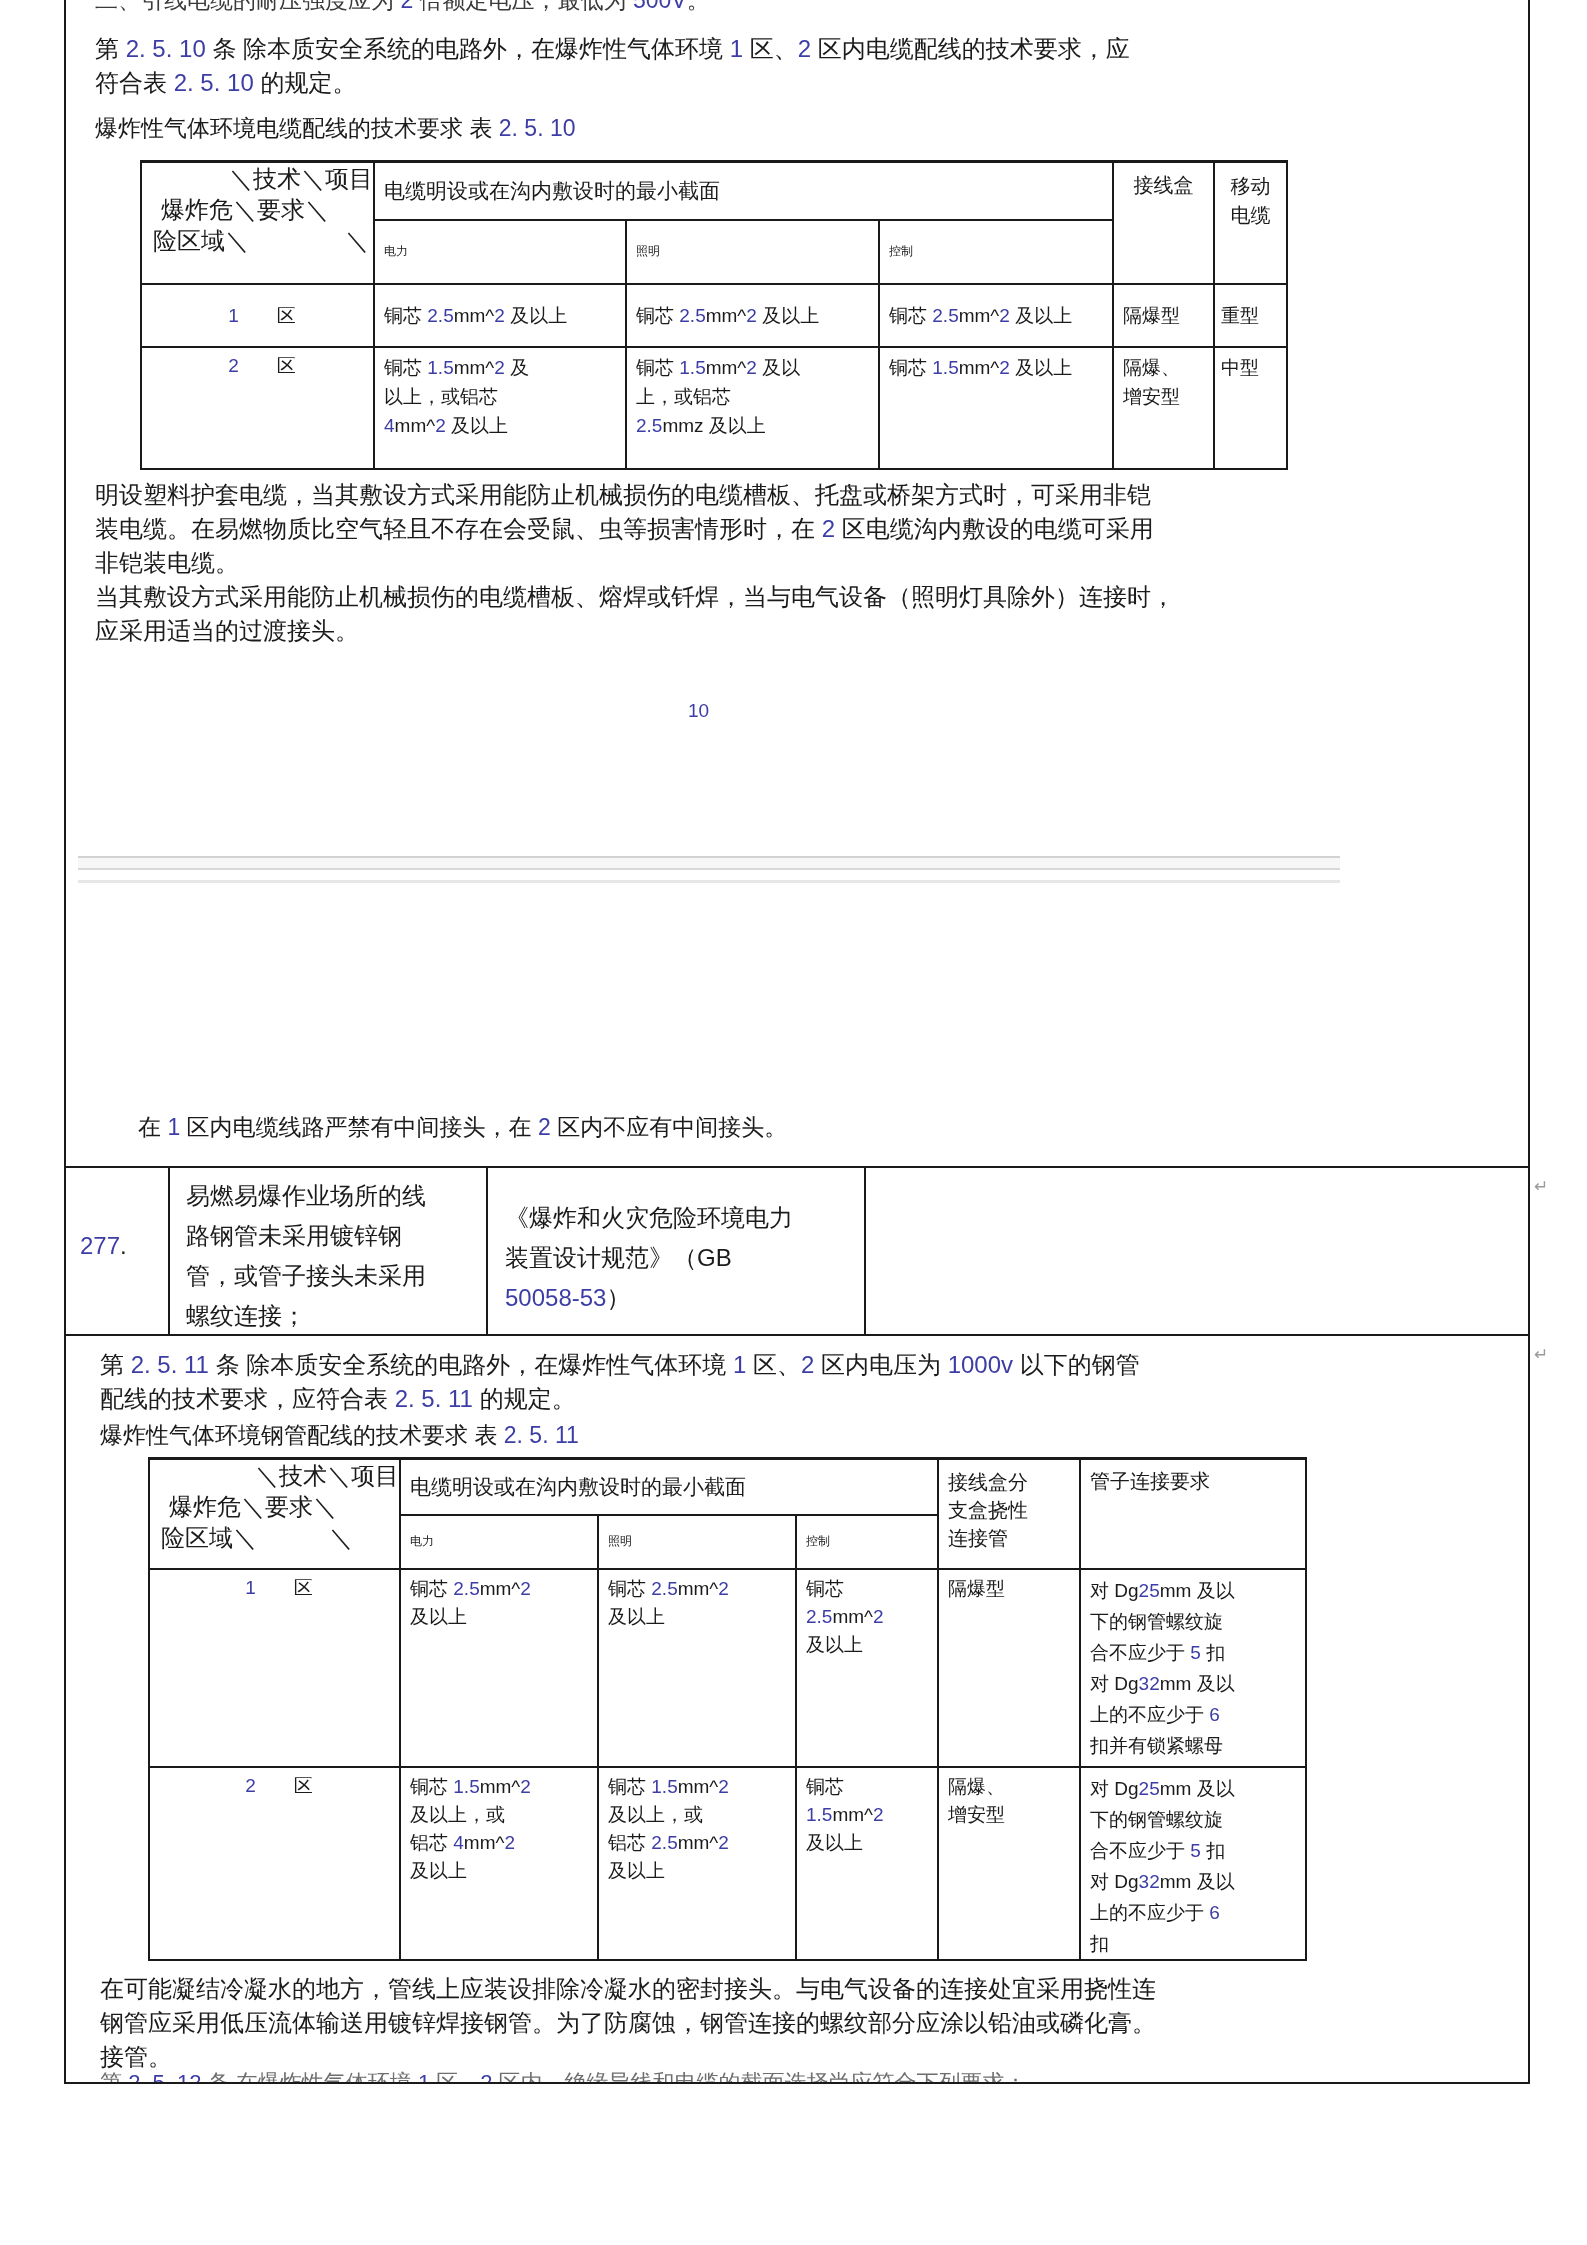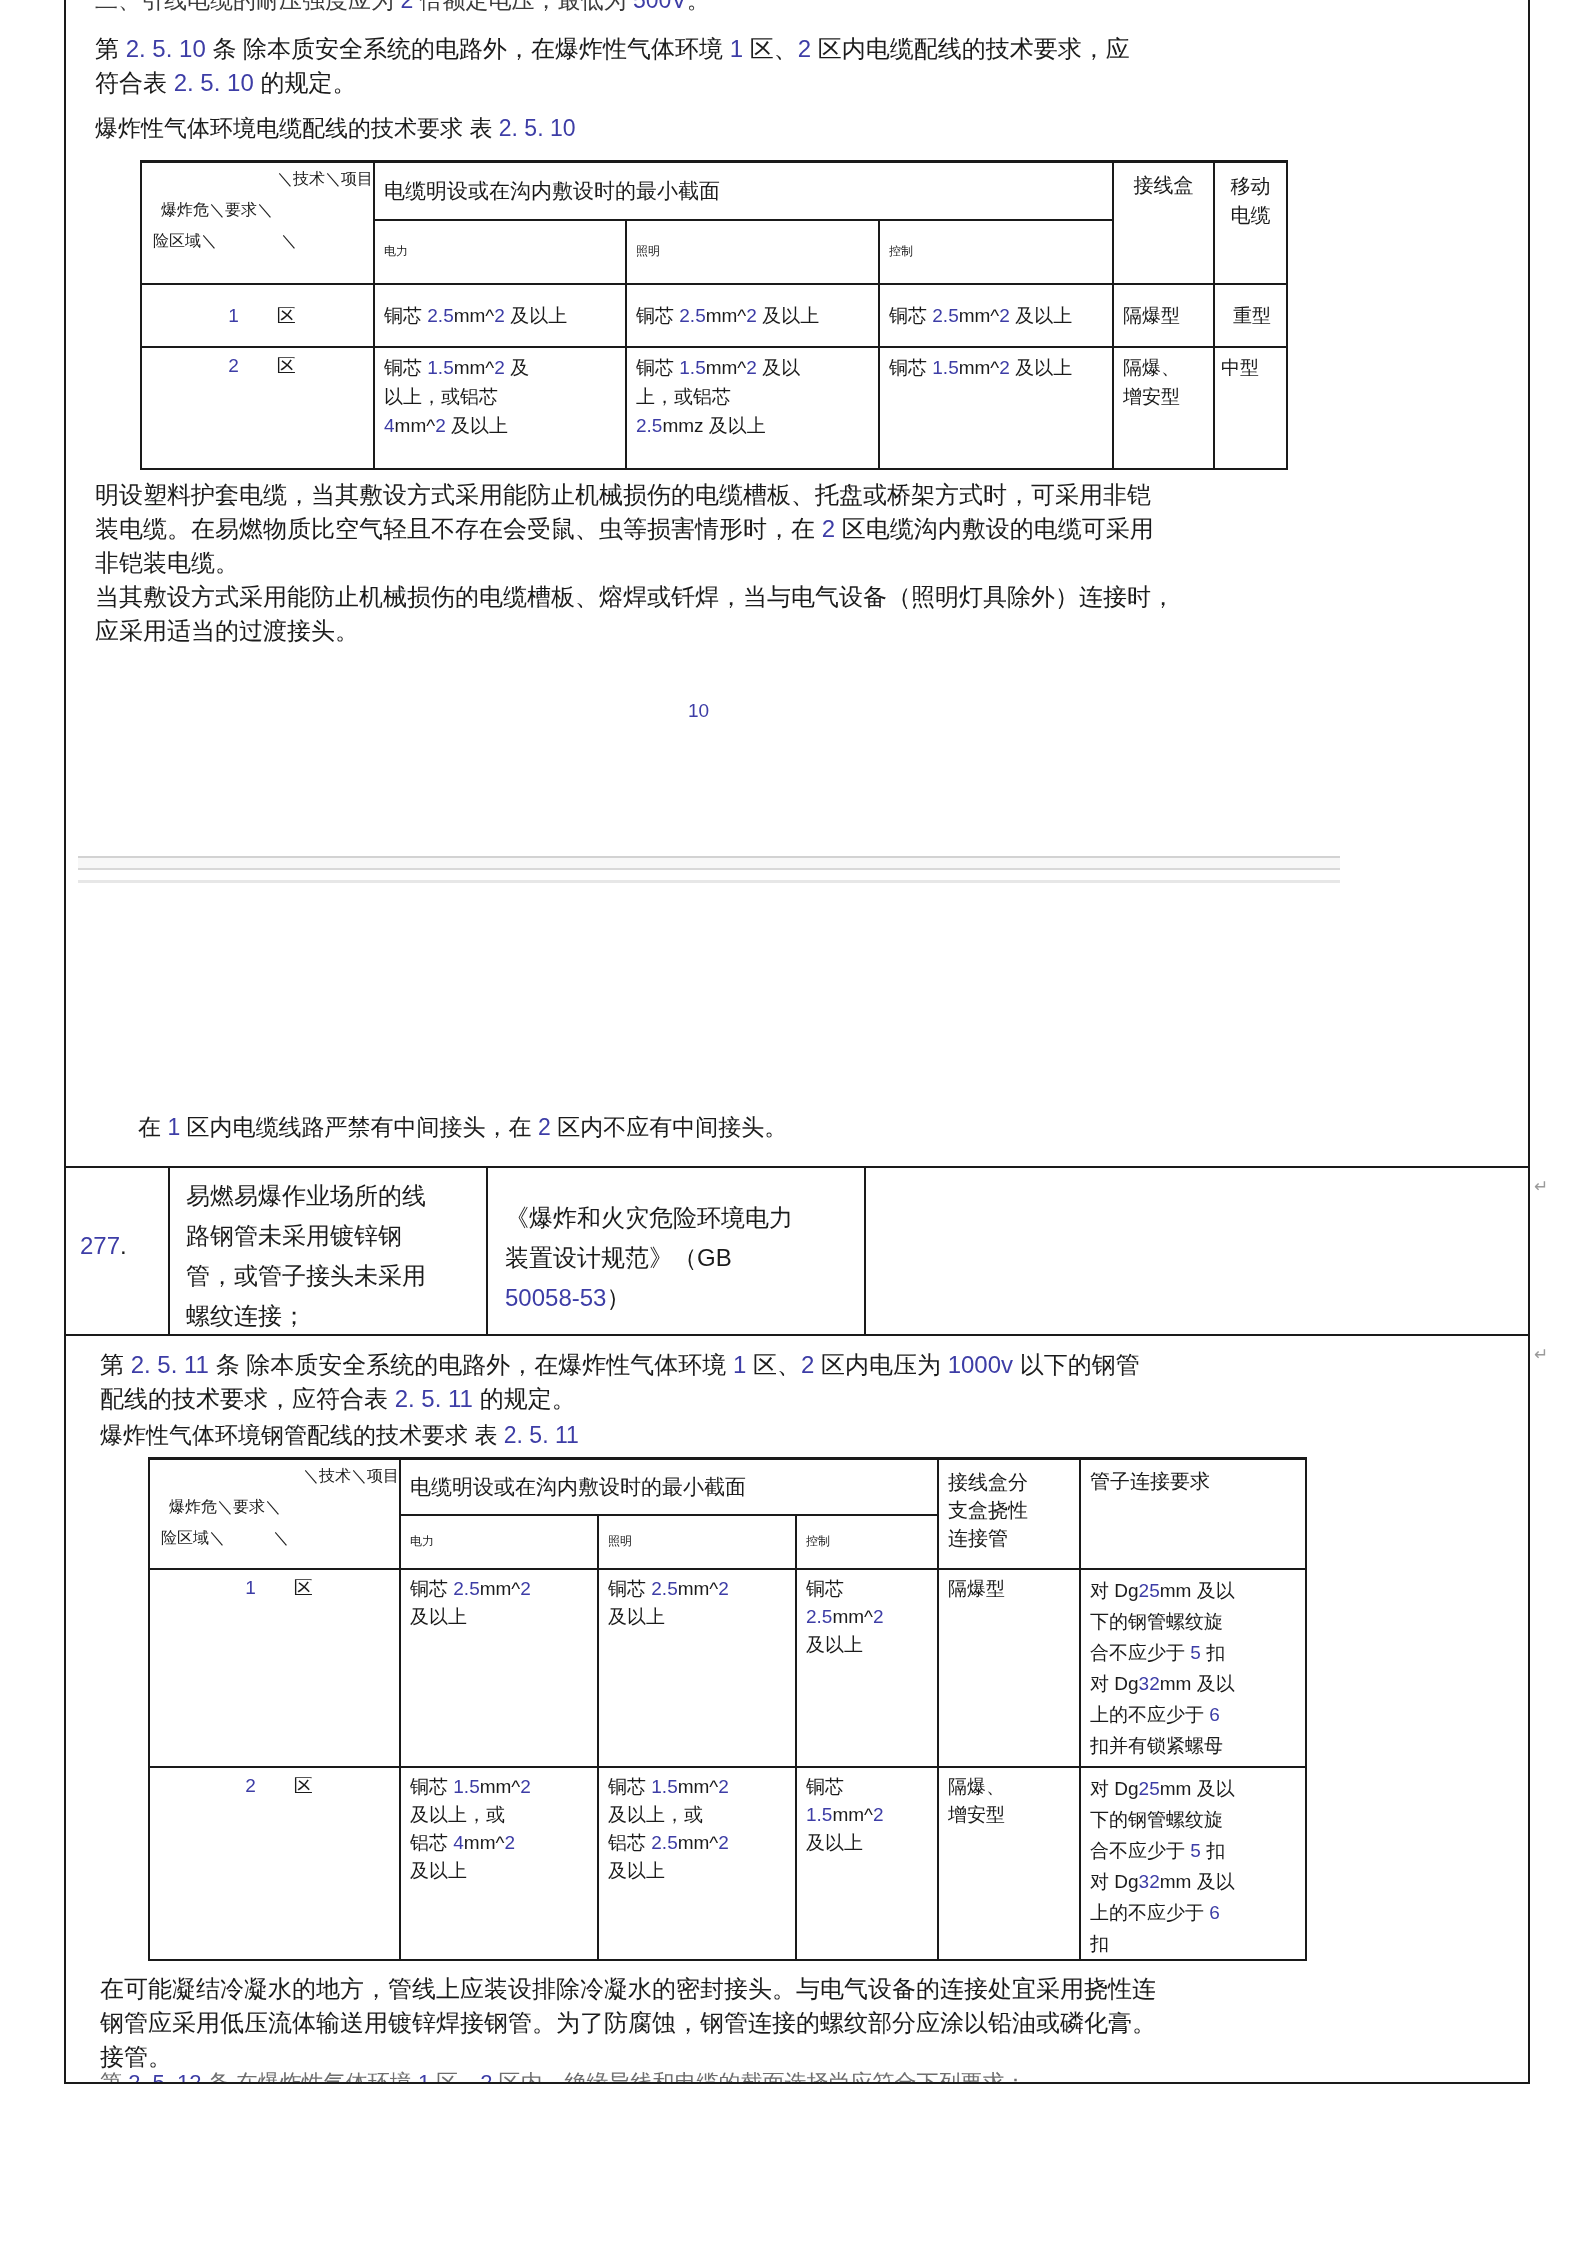--- a/index.html
+++ b/index.html
@@ -33,21 +33,21 @@
   table.dtable{position:absolute;border-collapse:collapse;table-layout:fixed;}
   .dtable td{border:2px solid #1a1a1a;padding:0 0 0 9px;overflow:hidden;}
   .dtable{border:2px solid #1a1a1a;border-top:3px solid #1a1a1a;}
   .t1{font-size:19px;}
   .t2{font-size:19px;}
   .t1 .ln{line-height:29px;}
   .t2 .ln{line-height:28px;}
   .t2 td.pipe .ln{line-height:31px;}
   .ghead{font-size:21px;vertical-align:middle;}
   .sub{font-size:12px;vertical-align:middle;}
-  .corner{vertical-align:top;padding-top:10px;font-size:16px;padding-right:6px;}
+  .corner{vertical-align:top;padding-top:10px;font-size:24px;padding-right:6px;}
   .corner .ln{line-height:31px;}
   .corner .ln:nth-child(1){text-align:right;}
   .corner .ln:nth-child(2){padding-left:10px;}
   .corner .ln:nth-child(3){padding-left:2px;}
   .t1 .jhead,.t1 .mhead{vertical-align:top;padding:9px 2px 0 2px;text-align:center;font-size:20px;}
   .t2 .jhead{vertical-align:top;padding-top:8px;font-size:20px;}
   .t2 .phead{vertical-align:top;padding-top:8px;font-size:20px;}
   .zone{text-align:center;padding-left:0;}
   .t1 tr.r1 td{vertical-align:middle;}
   .t1 tr.r2 td{vertical-align:top;padding-top:5px;}
@@ -113,21 +113,21 @@
           </td>
       <td>
             <div class="ln">铜芯 <span class="num">2.5</span>mm^<span class="num">2 </span>及以上</div>
           </td>
       <td>
             <div class="ln">铜芯 <span class="num">2.5</span>mm^<span class="num">2 </span>及以上</div>
           </td>
       <td>
             <div class="ln">隔爆型</div>
           </td>
-      <td style="padding-left:18px;">
+      <td style="padding-left:6px;">
             <div class="ln">重型</div>
           </td>
     </tr>
     <tr class="r2" style="height:122px;">
       <td class="zone"><span class="num">2　</span>　区</td>
       <td>
             <div class="ln">铜芯 <span class="num">1.5</span>mm^<span class="num">2 </span>及</div>
             <div class="ln">以上，或铝芯</div>
             <div class="ln"><span class="num">4</span>mm^<span class="num">2 </span>及以上</div>
           </td>

